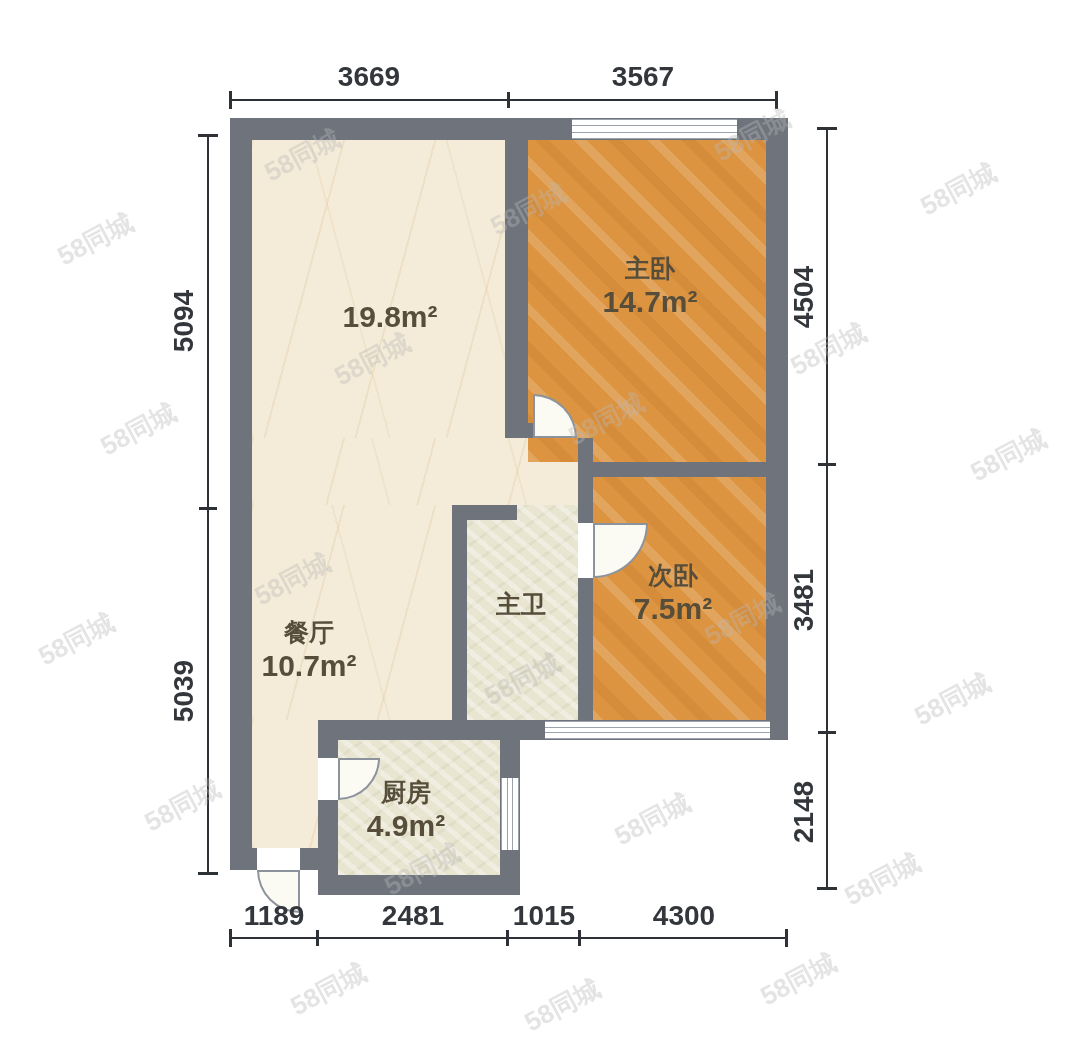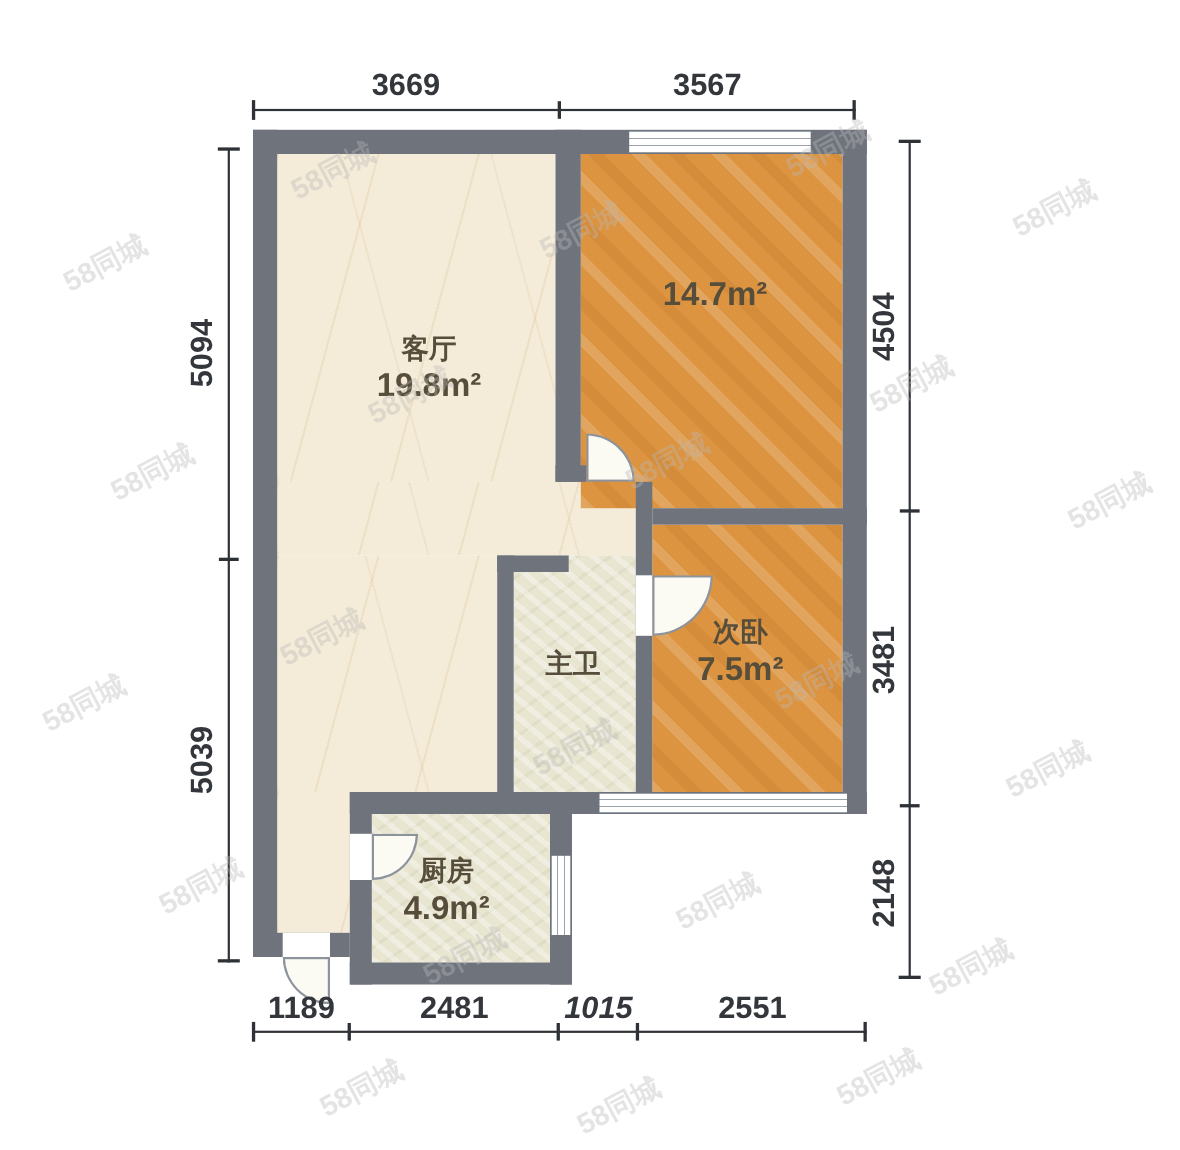--- a/index.html
+++ b/index.html
@@ -79,31 +79,33 @@
   <div class="abs gap" style="left:257px;top:848px;width:43px;height:22px;"></div>
   <div class="abs gap" style="left:578px;top:523px;width:15px;height:55px;"></div>
   <div class="abs gap" style="left:318px;top:758px;width:20px;height:42px;"></div>
 
   <div class="abs door" style="left:533px;top:394px;width:44px;height:44px;border-radius:0 100% 0 0;"></div>
   <div class="abs door" style="left:593px;top:523px;width:55px;height:55px;border-radius:0 0 100% 0;"></div>
   <div class="abs door" style="left:338px;top:758px;width:42px;height:42px;border-radius:0 0 100% 0;"></div>
   <div class="abs door" style="left:257px;top:870px;width:43px;height:43px;border-radius:0 0 0 100%;"></div>
 
   <div class="abs room-label" style="left:305px;top:300px;">
-    <div class="nm">客厅</div>
     <div class="ar">19.8m²</div>
   </div>
   <div class="abs room-label" style="left:565px;top:251px;">
+    <div class="nm">主卧</div>
     <div class="ar">14.7m²</div>
   </div>
   <div class="abs room-label" style="left:588px;top:558px;">
     <div class="nm">次卧</div>
     <div class="ar">7.5m²</div>
   </div>
   <div class="abs room-label" style="left:224px;top:615px;">
+    <div class="nm">餐厅</div>
+    <div class="ar">10.7m²</div>
   </div>
   <div class="abs room-label" style="left:436px;top:587px;">
     <div class="nm">主卫</div>
   </div>
   <div class="abs room-label" style="left:321px;top:775px;">
     <div class="nm">厨房</div>
     <div class="ar">4.9m²</div>
   </div>
 
   <div class="abs dline" style="left:230px;top:99px;width:548px;height:2px;"></div>
@@ -114,22 +116,22 @@
   <div class="abs dim" style="left:578px;top:62px;">3567</div>
 
   <div class="abs dline" style="left:230px;top:937px;width:558px;height:2px;"></div>
   <div class="abs tick" style="left:229px;top:929px;width:3px;height:18px;"></div>
   <div class="abs tick" style="left:316px;top:930px;width:3px;height:16px;"></div>
   <div class="abs tick" style="left:506px;top:930px;width:3px;height:16px;"></div>
   <div class="abs tick" style="left:578px;top:930px;width:3px;height:16px;"></div>
   <div class="abs tick" style="left:785px;top:929px;width:3px;height:18px;"></div>
   <div class="abs dim" style="left:209px;top:901px;">1189</div>
   <div class="abs dim" style="left:348px;top:901px;">2481</div>
-  <div class="abs dim" style="left:479px;top:901px;font-style:italic;">1015</div>
-  <div class="abs dim" style="left:619px;top:901px;">2551</div>
+  <div class="abs dim" style="left:479px;top:901px;">1015</div>
+  <div class="abs dim" style="left:619px;top:901px;">4300</div>
 
   <div class="abs dline" style="left:207px;top:135px;width:2px;height:740px;"></div>
   <div class="abs tick" style="left:198px;top:134px;width:20px;height:3px;"></div>
   <div class="abs tick" style="left:199px;top:507px;width:18px;height:3px;"></div>
   <div class="abs tick" style="left:198px;top:872px;width:20px;height:3px;"></div>
   <div class="abs dim rot" style="left:119px;top:306px;">5094</div>
   <div class="abs dim rot" style="left:119px;top:676px;">5039</div>
 
   <div class="abs dline" style="left:826px;top:128px;width:2px;height:762px;"></div>
   <div class="abs tick" style="left:817px;top:127px;width:20px;height:3px;"></div>

